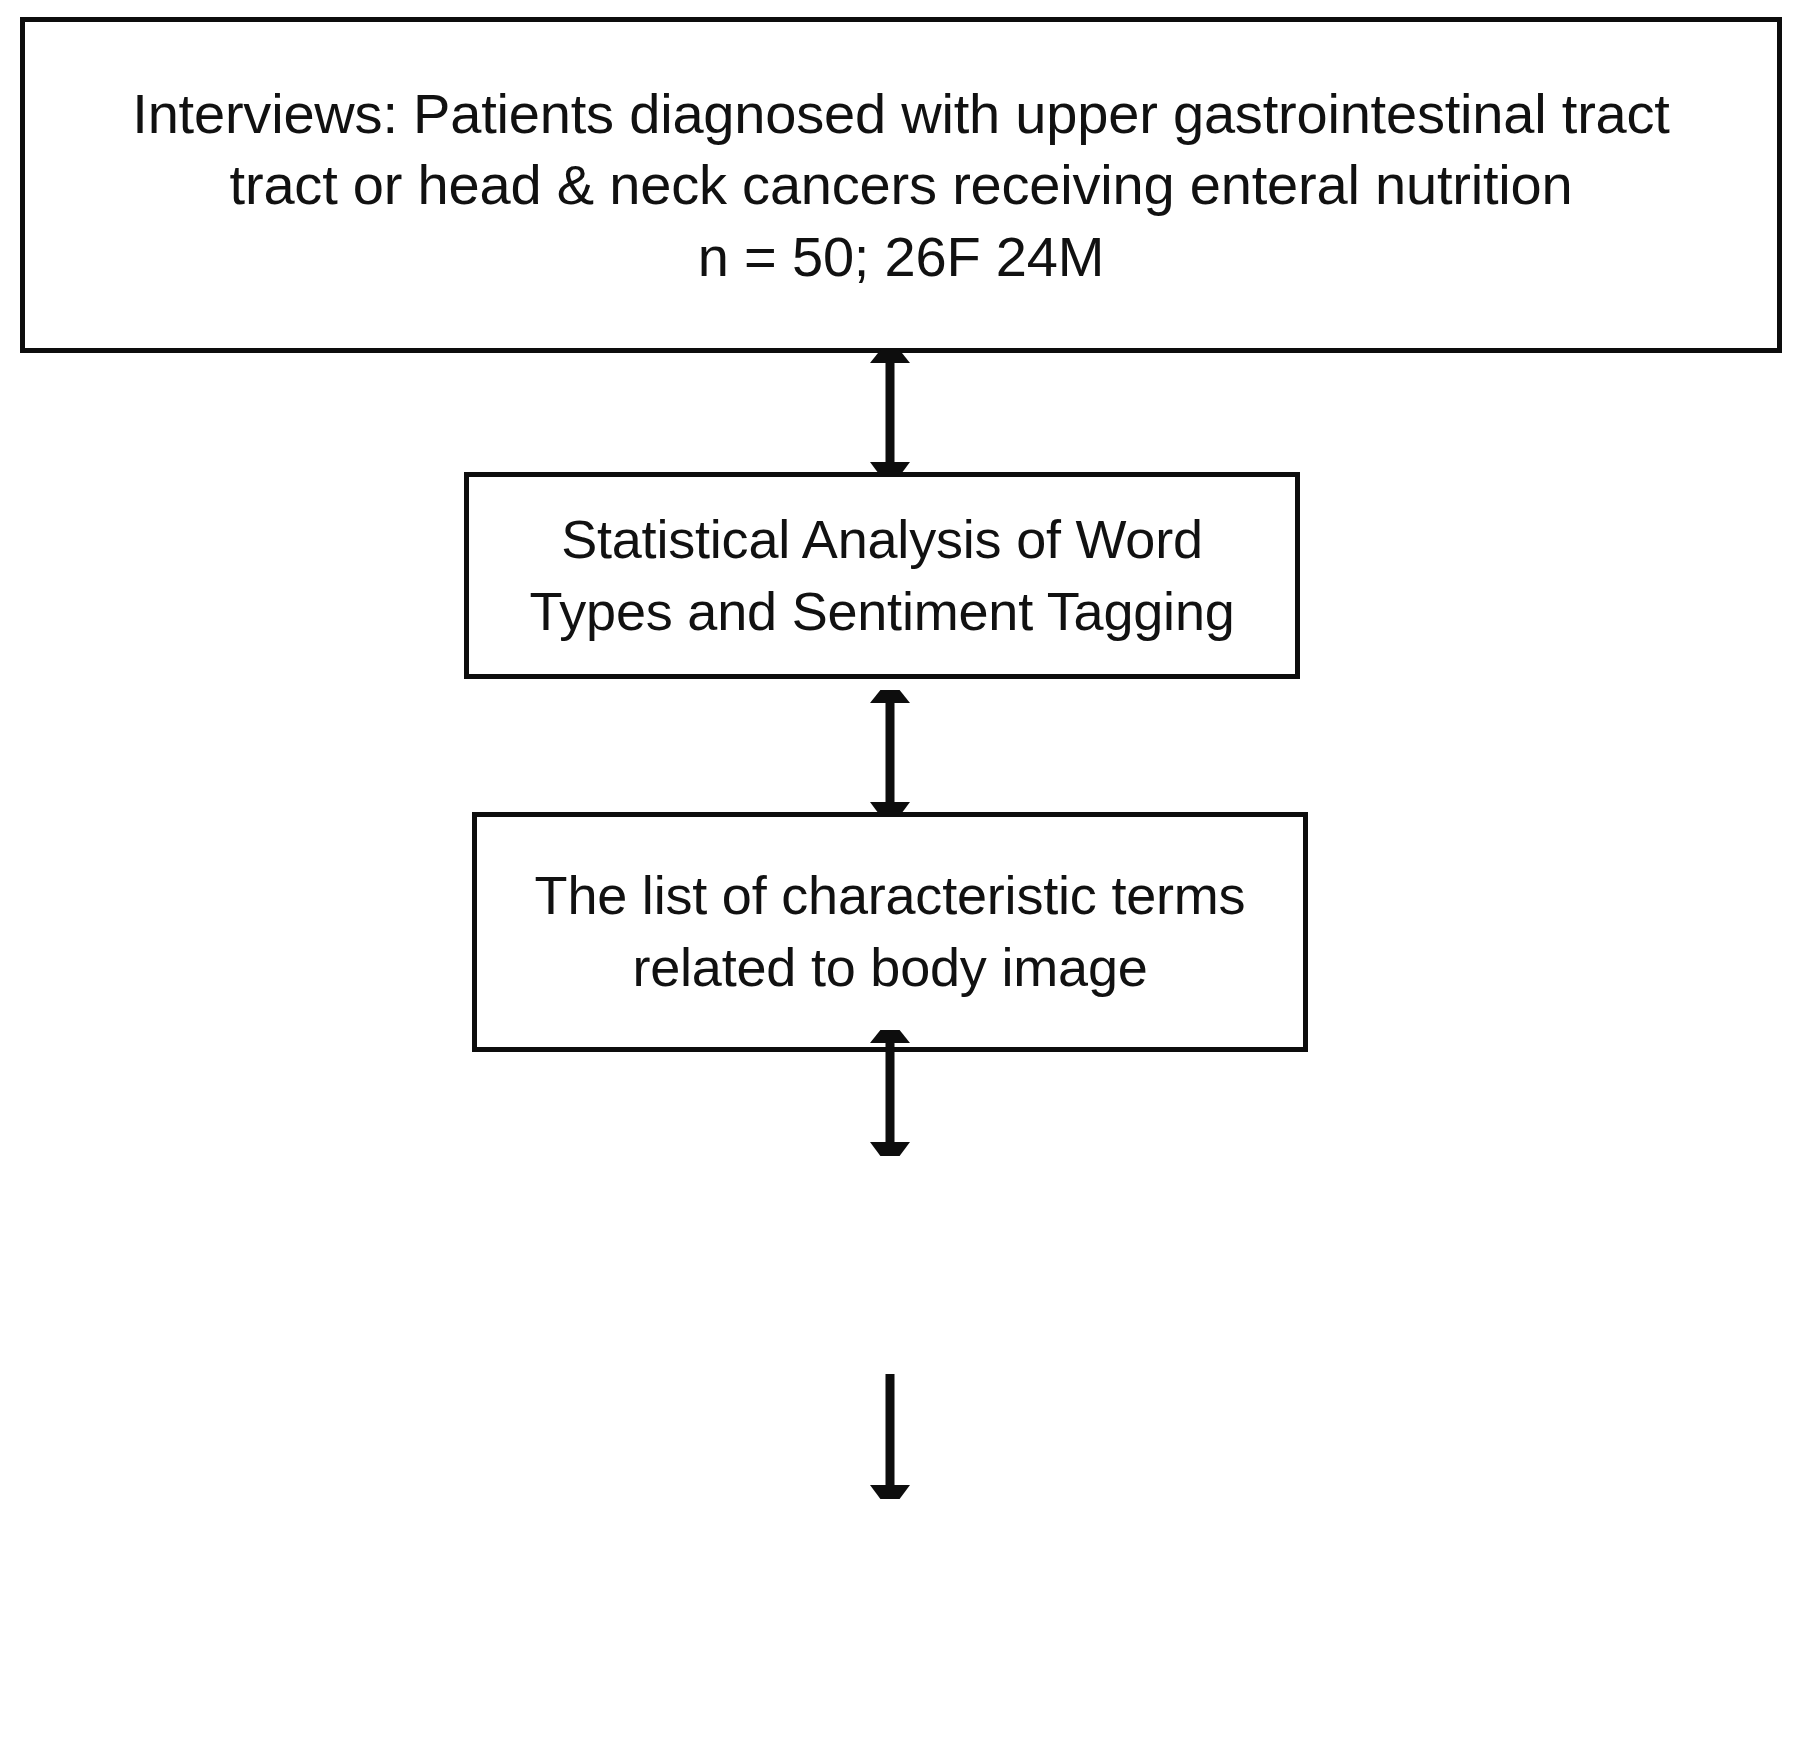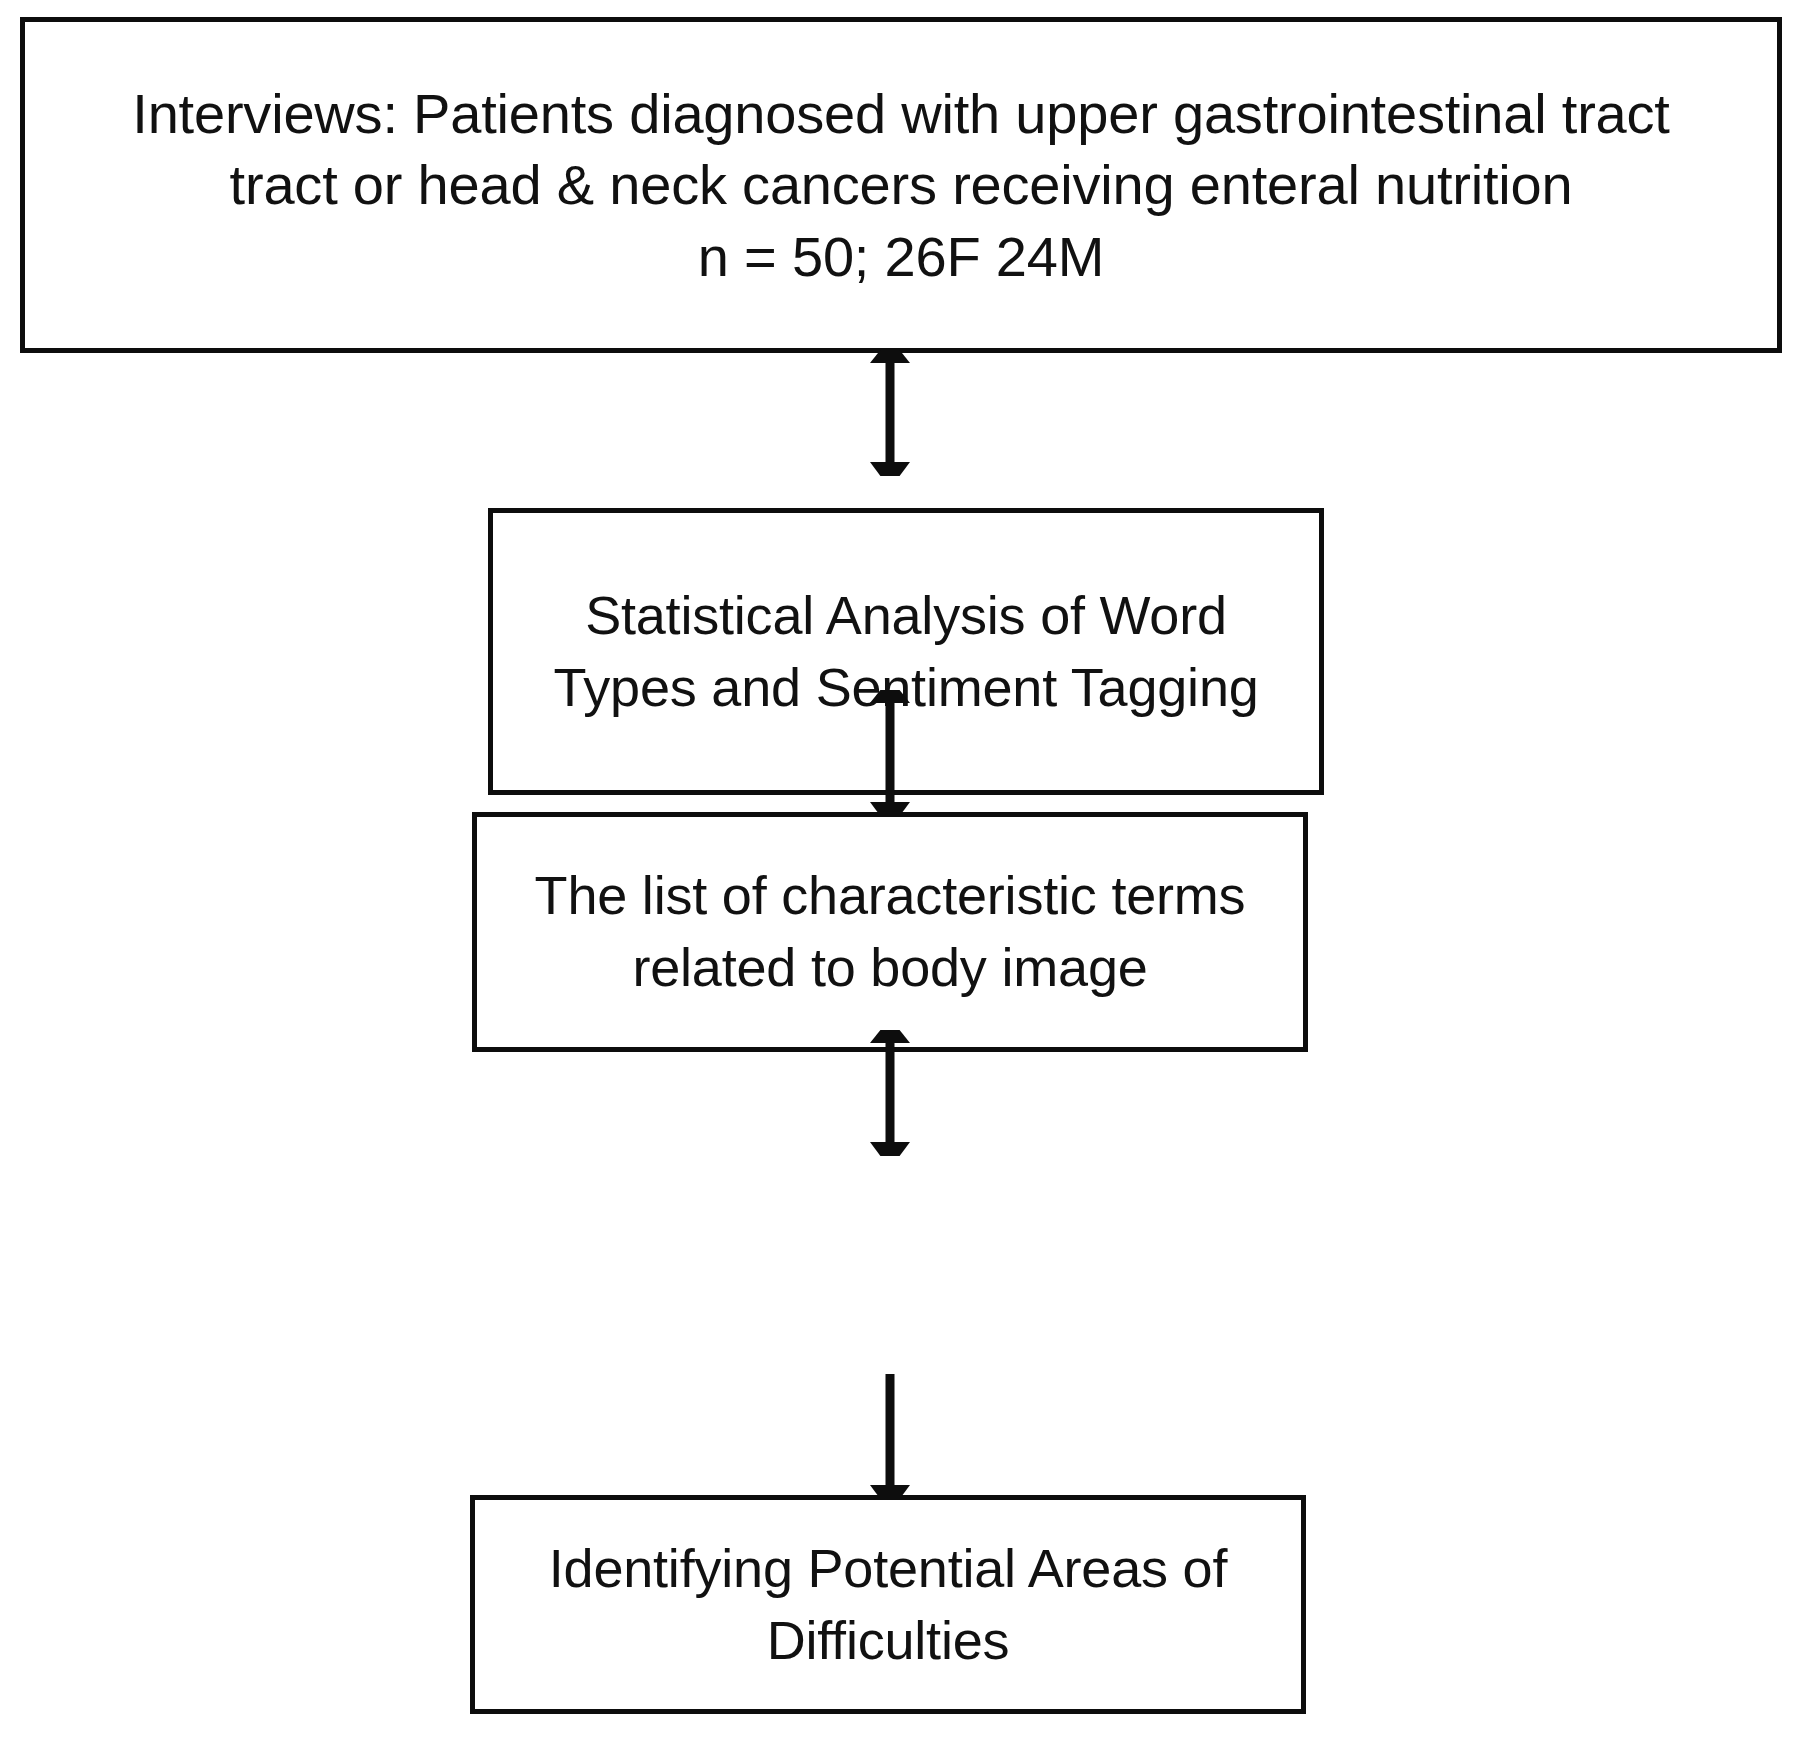--- a/index.html
+++ b/index.html
@@ -40,22 +40,22 @@
   
   #node-interviews {
     left: 20px;  top: 17px;
     width: 1762px; height: 336px;
   }
   #node-interviews .node-label {
     font-size: 56px;
     line-height: 1.27;
   }
   #node-statistical {
-    left: 488px; top: 472px;
-    width: 836px; height: 287px; margin-top: 36px;
+    left: 464px; top: 472px;
+    width: 836px; height: 207px;
   }
   #node-termlist {
     left: 472px; top: 812px;
     width: 836px; height: 240px;
   }
   #node-emotions {
     left: 478px; top: 1152px;
     width: 837px; height: 224px;
   }
   #node-difficulties {
@@ -146,18 +146,14 @@
     <span class="tail"></span>
     <span class="head"></span>
   </div>
 
 
   <div class="connector" id="conn-4">
     <span class="stem"></span>
     <span class="head"></span>
   </div>
 
-  <div class="node" id="node-difficulties">
-    <span class="node-label">Identifying Potential Areas of
-Difficulties</span>
-  </div>
 
 </div>
 
 </body></html>

